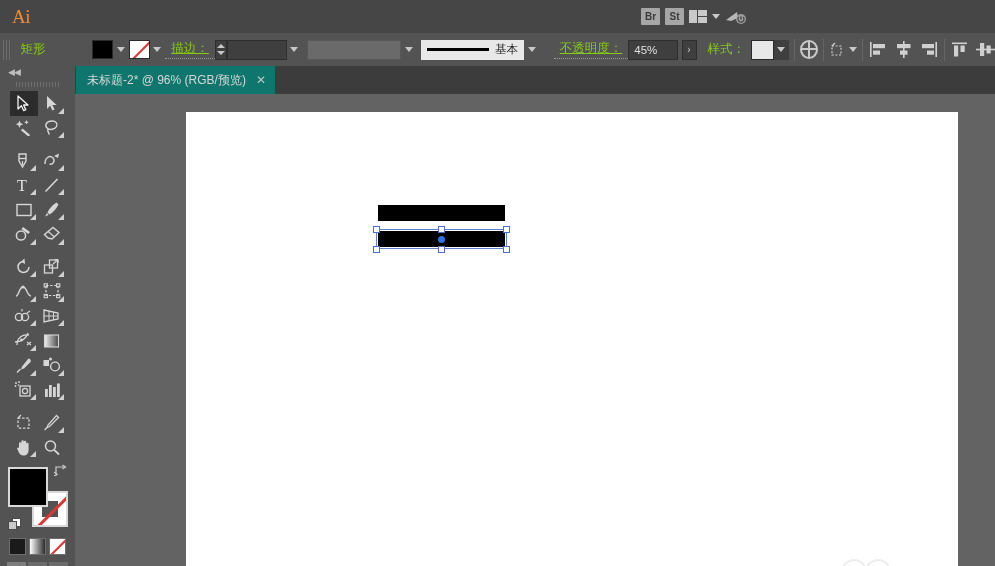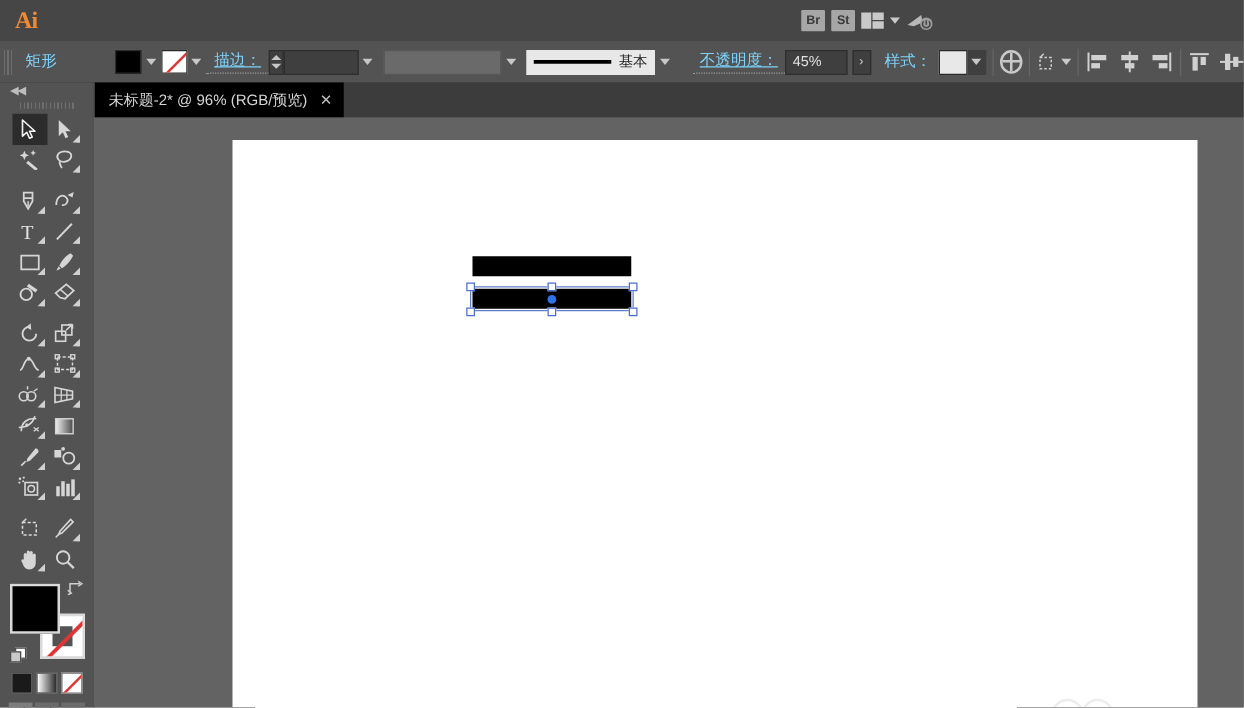--- a/index.html
+++ b/index.html
@@ -13,21 +13,21 @@
   .app{position:relative;width:995px;height:566px;}
 
   
   .menubar{
     position:absolute;left:0;top:0;width:995px;height:33px;
     background:#464646;display:flex;align-items:center;
   }
   .ai-logo{
     width:42px;height:33px;display:flex;align-items:center;justify-content:center;
     font-family:"Liberation Serif","DejaVu Serif",serif;
-    font-size:19px;font-weight:bold;color:#ef8a33;letter-spacing:-0.5px;
+    font-size:19px;font-weight:normal;color:#ef8a33;letter-spacing:-0.5px;
   }
   .menu-items{display:flex;align-items:center;height:33px;margin-left:4px;}
   .menu-item{
     padding:5px 9px;font-size:12.5px;color:#d6d6d6;white-space:nowrap;cursor:default;
   }
   .menu-right{margin-left:auto;display:flex;align-items:center;padding-right:248px;gap:5px;justify-content:center;}
   .sq-btn{
     width:19px;height:17px;background:#a6a6a6;color:#3a3a3a;
     font-size:10px;font-weight:bold;display:flex;align-items:center;justify-content:center;
     border-radius:1px;
@@ -40,21 +40,21 @@
   .cloud-ico{position:relative;width:22px;height:16px;}
 
   
   .controlbar{
     position:absolute;left:0;top:33px;width:995px;height:33px;
     background:#535353;display:flex;align-items:center;
     border-bottom:1px solid #3d3d3d;
   }
   .grip{width:8px;height:20px;margin:0 4px 0 3px;
         background:repeating-linear-gradient(to right,#6e6e6e 0 1px,transparent 1px 3px);}
-  .cb-label{font-size:12.5px;color:#7dd3fc;padding:0 6px;white-space:nowrap;}
+  .cb-label{font-size:12.5px;color:#84cc16;padding:0 6px;white-space:nowrap;}
   .cb-label.dotted{border-bottom:1px dotted #9a9a9a;padding-bottom:1px;text-decoration:underline;}
   .swatch{
     width:22px;height:19px;border:1px solid #2a2a2a;background:#fff;box-sizing:border-box;
   }
   .swatch.black{background:#000;}
   .swatch.none{background:#fff;position:relative;overflow:hidden;}
   .swatch.none::after{
     content:"";position:absolute;left:-4px;top:8px;width:32px;height:2px;
     background:#e03535;transform:rotate(-45deg);
   }
@@ -93,21 +93,21 @@
   .recolor::before{left:6px;top:0;width:1.5px;height:15px;}
   .recolor::after{left:0;top:6px;width:15px;height:1.5px;}
   .transform-ico{position:relative;width:18px;height:16px;}
   .align-ico{width:19px;height:17px;position:relative;}
 
   
   .tabbar{
     position:absolute;left:0;top:66px;width:995px;height:28px;background:#3c3c3c;
   }
   .tab{
-    position:absolute;left:75px;top:0;height:28px;background:#000000;
+    position:absolute;left:75px;top:0;height:28px;background:#0f766e;
     display:flex;align-items:center;padding:0 9px 0 12px;box-sizing:border-box;
     font-size:12px;color:#d6d6d6;white-space:nowrap;
   }
   .tab .x{margin-left:10px;font-size:12px;color:#c2c2c2;line-height:1;}
 
   
   .toolpanel{
     position:absolute;left:0;top:66px;width:75px;height:500px;background:#535353;
     border-right:1px solid #3d3d3d;
   }

